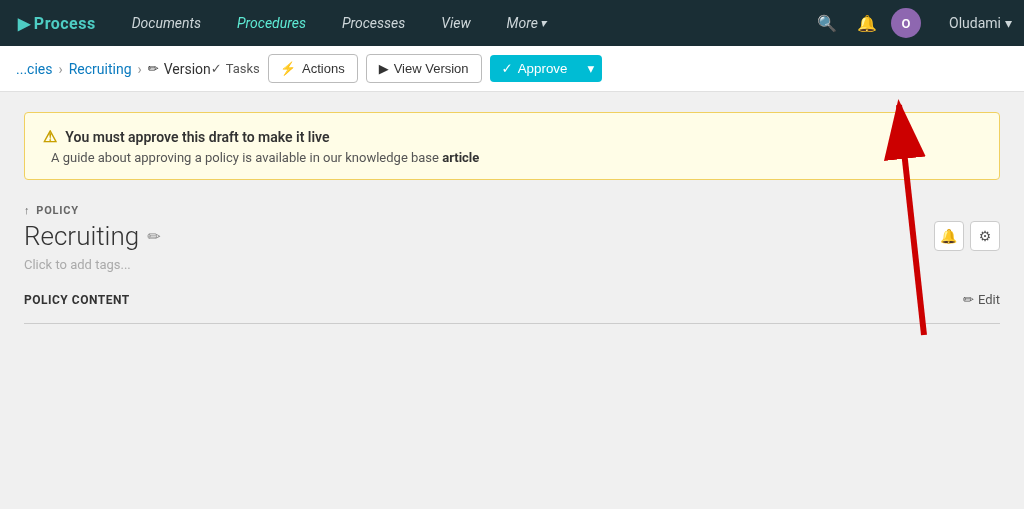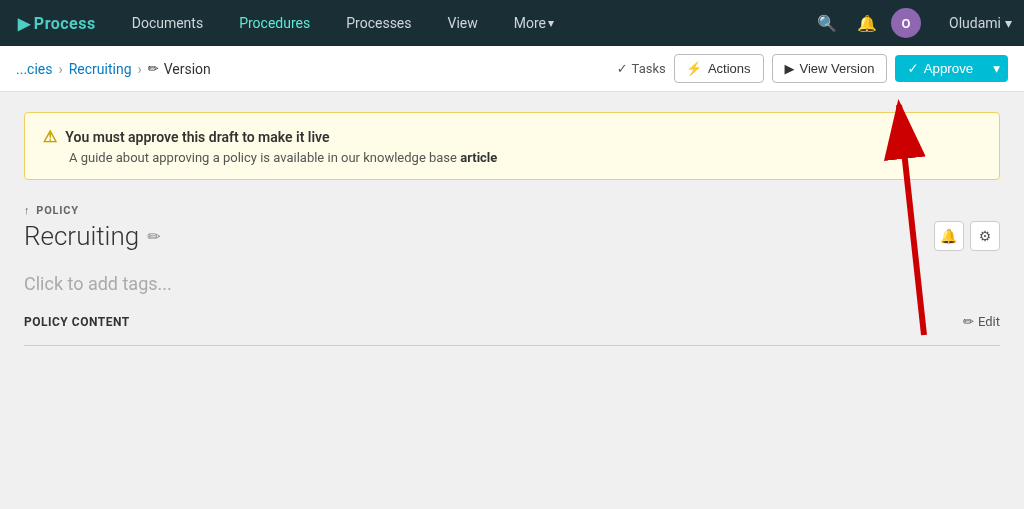--- a/index.html
+++ b/index.html
@@ -32,20 +32,21 @@
     }
     .nav-item {
       color: #cdd6d9;
       padding: 0 18px;
       height: 30px;
       display: flex;
       align-items: center;
       cursor: pointer;
       font-size: 14px;
       white-space: nowrap;
+      font-style: italic;
     }
     .nav-item.active { color: #5eead4; }
     .nav-right {
       display: flex;
       align-items: center;
       padding-right: 12px;
       gap: 8px;
     }
     .nav-icon-btn {
       color: #cdd6d9;
@@ -78,21 +79,21 @@
       display: flex;
       align-items: center;
       gap: 4px;
     }
 
     
     .breadcrumb-bar {
       background: #fff;
       display: flex;
       align-items: center;
-      justify-content: space-between;
+      justify-content: flex-start;
       padding: 0 16px;
       height: 46px;
       border-bottom: 1px solid #e0e0e0;
       box-shadow: 0 1px 3px rgba(0,0,0,0.08);
     }
     .breadcrumb {
       display: flex;
       align-items: center;
       gap: 6px;
       font-size: 14px;
@@ -186,21 +187,21 @@
       gap: 8px;
       font-size: 14px;
       font-weight: 600;
       color: #333;
       margin-bottom: 4px;
     }
     .warning-icon { color: #c8a000; font-size: 16px; }
     .warning-desc {
       font-size: 13px;
       color: #555;
-      margin-left: 26px;
+      margin-left: 8px;
     }
     .warning-link {
       font-weight: 700;
       color: #333;
       text-decoration: none;
       cursor: pointer;
     }
 
     
     .policy-section {
@@ -245,22 +246,22 @@
       background: #fff;
       display: flex;
       align-items: center;
       justify-content: center;
       cursor: pointer;
       color: #555;
       font-size: 14px;
     }
     .tags-placeholder {
       color: #aaa;
-      font-size: 18px;
-      margin-top: 22px;
+      font-size: 13px;
+      margin-top: 6px;
       cursor: pointer;
     }
 
     
     .policy-content-section {}
     .policy-content-header {
       display: flex;
       align-items: center;
       justify-content: space-between;
       border-bottom: 1px solid #ccc;

